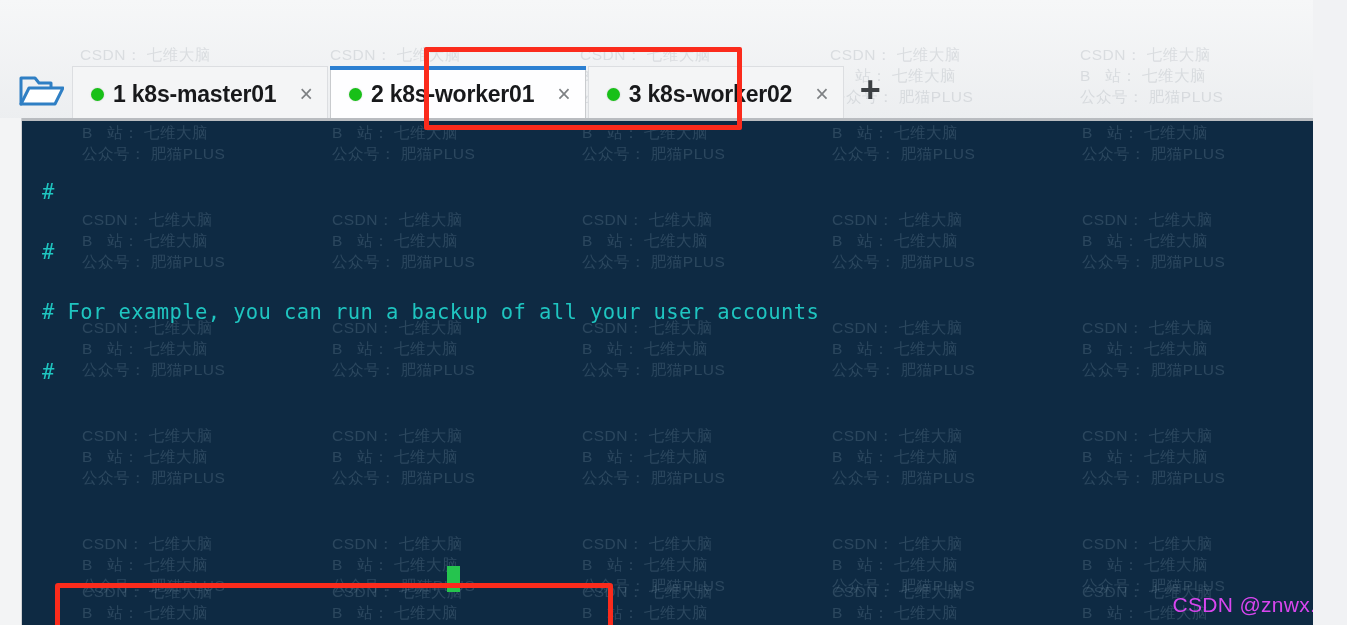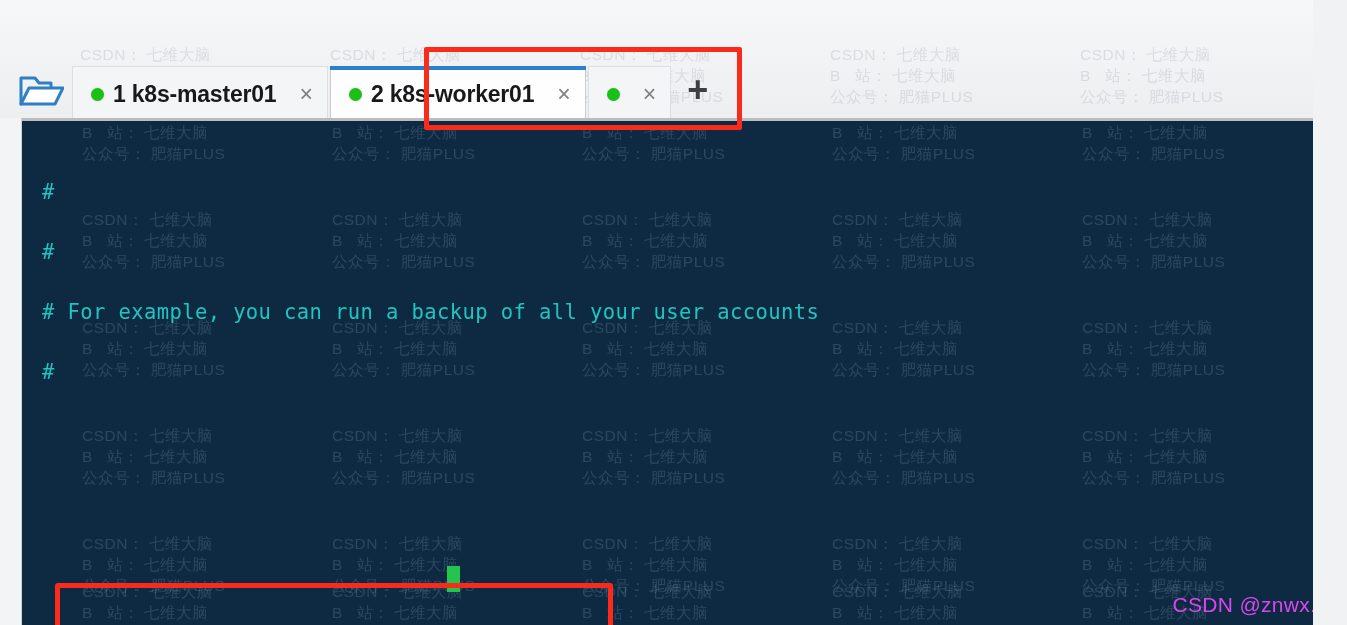--- a/index.html
+++ b/index.html
@@ -259,20 +259,21 @@
     </div>
 
     <div class="tab active">
       <span class="tab-dot"></span>
       <span class="tab-label">2 k8s-worker01</span>
       <span class="tab-close">×</span>
     </div>
 
     <div class="tab inactive">
       <span class="tab-dot"></span>
+      <span class="tab-label">3 k8s-worker02</span>
       <span class="tab-close">×</span>
     </div>
 
     <div class="tab-add">+</div>
   </div>
 
   <div class="anno-tab"></div>
 
   <div class="term-outer">
     <div class="term-leftedge"></div>

